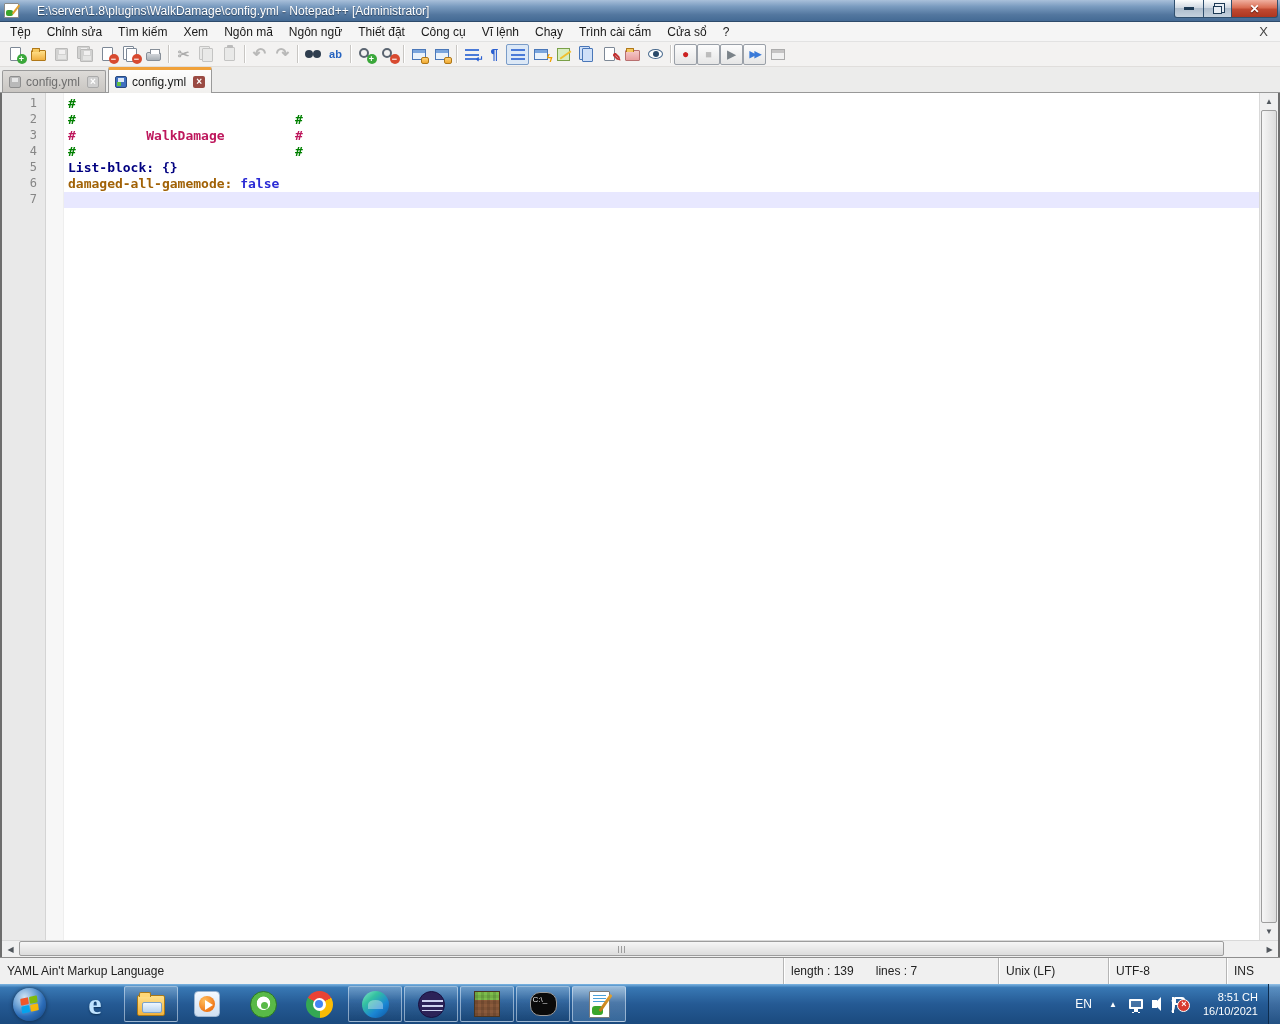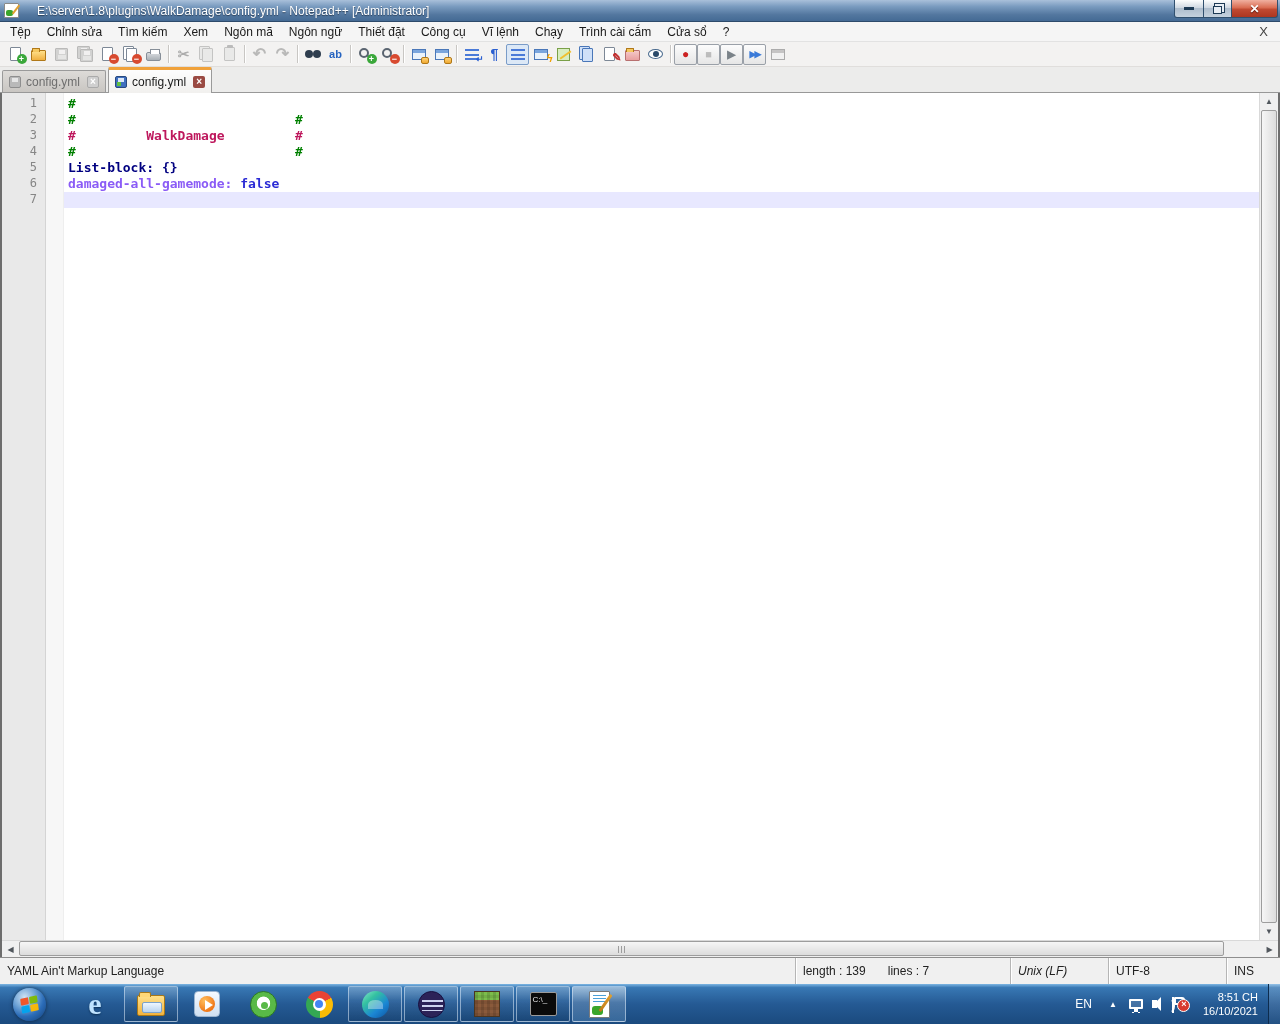--- a/index.html
+++ b/index.html
@@ -104,21 +104,21 @@
   .hthumb { width:1205px; height:15px; margin-top:0px; background:linear-gradient(#f6f6f6,#dcdcdc); border:1px solid #9d9d9d; border-radius:2px; position:relative; }
   .hthumb::after { content:""; position:absolute; left:50%; top:4px; width:8px; height:7px; transform:translateX(-50%);
     background:repeating-linear-gradient(90deg,#9d9d9d 0 1px, transparent 1px 3px); }
   .htrack { flex:1; }
 
   
   .statusbar { height:27px; background:#f0f0f0; border-top:1px solid #8e8e8e; display:flex; align-items:center; font-size:12px; color:#222; }
   .scell { height:100%; display:flex; align-items:center; padding-left:7px; border-left:1px solid #b5b5b5; box-shadow:inset 1px 0 0 #fff; }
   .scell:first-child { border-left:none; box-shadow:none; flex:1; }
   .scell span { margin-right:22px; white-space:pre; }
-  .w215{width:215px;} .w265{width:265px;} .w110{width:98px;font-style:italic;} .w118{width:118px;} .w54{width:54px;}
+  .w215{width:215px;} .w265{width:265px;} .w110{width:110px;} .w118{width:118px;} .w54{width:54px;}
 
   
   .taskbar { height:40px; background:linear-gradient(180deg,#7db6e3 0%,#3878b4 9%,#255a94 50%,#1b4a7e 100%);
     display:flex; align-items:center; padding-left:4px; position:relative; }
   .tslot { width:54px; height:36px; display:flex; align-items:center; justify-content:center; margin-right:2px; border-radius:2px; }
   .tslot.run { border:1px solid rgba(220,235,250,.55); background:linear-gradient(rgba(255,255,255,.25),rgba(255,255,255,.06) 40%,rgba(0,0,0,.08)); }
   .tslot.act { background:linear-gradient(rgba(255,255,255,.5),rgba(255,255,255,.18) 45%,rgba(120,170,215,.3)); }
   .tslot.startslot { width:50px; margin-right:14px; }
   .orb { width:33px; height:33px; border-radius:50%; background:radial-gradient(circle at 35% 28%, #cfe3f5 0%, #6ea3d6 35%, #2b6cb8 60%, #123c71 100%);
     position:relative; box-shadow:0 0 4px rgba(0,0,0,.5); }
@@ -142,21 +142,21 @@
   .ap-chrome::after { content:""; position:absolute; left:9.5px; top:9.5px; width:8px; height:8px; border-radius:50%; background:#4285f4; }
   .ap-edge { width:27px; height:27px; border-radius:50%; background:linear-gradient(140deg,#8ae6cf 0%,#35c2a0 30%,#1b86d4 65%,#0d55a0 100%); position:relative; }
   .ap-edge::after { content:""; position:absolute; left:6px; top:9px; width:15px; height:9px; border-radius:50% 50% 0 0; background:rgba(255,255,255,.35); }
   .ap-eclipse { width:27px; height:27px; border-radius:50%; background:#2c2358; position:relative; overflow:hidden; border:1px solid #171040; }
   .ap-eclipse::after { content:""; position:absolute; left:3px; top:8px; width:21px; height:11px;
     background:repeating-linear-gradient(180deg,#cdd3ee 0 2px, transparent 2px 5px); }
   .ap-minecraft { width:26px; height:26px; background:linear-gradient(#7cbd4b 0 32%, #8a5a3b 32%); border:1px solid #4a3category; border:1px solid #4a3520; position:relative; }
   .ap-minecraft::after { content:""; position:absolute; inset:0; background:
     repeating-linear-gradient(90deg, rgba(0,0,0,.12) 0 3px, transparent 3px 6px),
     repeating-linear-gradient(0deg, rgba(0,0,0,.08) 0 3px, transparent 3px 6px); }
-  .ap-command-prompt { width:27px; height:24px; background:#0a0a0a; border:1px solid #9a9a9a; border-radius:2px;
+  .ap-command-prompt { width:27px; height:24px; background:#0a0a0a; border:1px solid #9a9a9a; border-radius:10px;
     color:#e8e8e8; font-family:Liberation Sans, sans-serif; font-size:8px; padding:2px 0 0 2px; }
   .ap-notepad-plus-plus { width:21px; height:27px; background:#fff; border:1px solid #7a7a7a; border-radius:1px; position:relative; }
   .ap-notepad-plus-plus i { position:absolute; left:2px; bottom:2px; width:11px; height:9px; background:#3aa52a; border-radius:3px; }
   .ap-notepad-plus-plus b { position:absolute; right:2px; top:1px; width:3px; height:20px; background:linear-gradient(#e0a030,#c07818); transform:rotate(35deg); border-radius:1px; }
   .ap-notepad-plus-plus u { position:absolute; left:3px; top:3px; width:13px; height:1px; background:#4aa0d8; box-shadow:0 3px 0 #4aa0d8, 0 6px 0 #4aa0d8; }
 
   .tray { position:absolute; right:0; top:0; height:40px; display:flex; align-items:center; color:#fff; }
   .tray .lang { font-size:12px; padding:0 9px; }
   .tray .chev { font-size:8px; padding:0 8px; }
   .tico { width:22px; height:40px; display:flex; align-items:center; justify-content:center; position:relative; }
@@ -422,21 +422,21 @@
           <div class="ln">6</div>
           <div class="ln">7</div>
         </div>
       <div class="foldcol"></div>
       <div class="codecol" id="codecol">
           <div class="cl"><span style="color: rgb(0, 128, 0);">#</span></div>
           <div class="cl"><span style="color: rgb(0, 128, 0);">#                            #</span></div>
           <div class="cl"><span style="color: #be185d;">#         WalkDamage         #</span></div>
           <div class="cl"><span style="color: rgb(0, 128, 0);">#                            #</span></div>
           <div class="cl"><span style="color: rgb(0, 0, 128);">List-block:</span><span style="color: rgb(0, 0, 0);"> </span><span style="color: rgb(0, 0, 128);">{}</span></div>
-          <div class="cl"><span style="color: #8b5cf6;">damaged-all-gamemode:</span><span style="color: rgb(0, 0, 0);"> </span><span style="color: rgb(43, 43, 213);">false</span></div>
+          <div class="cl"><span style="color: #a16207;">damaged-all-gamemode:</span><span style="color: rgb(0, 0, 0);"> </span><span style="color: rgb(43, 43, 213);">false</span></div>
           <div class="cl cur"></div>
         </div>
     </div>
     <div class="vscroll">
       <span class="varrow up">▲</span>
       <span class="vthumb"></span>
       <span class="varrow dn">▼</span>
     </div>
     <div class="hscroll">
       <span class="sarrow">◀</span>

